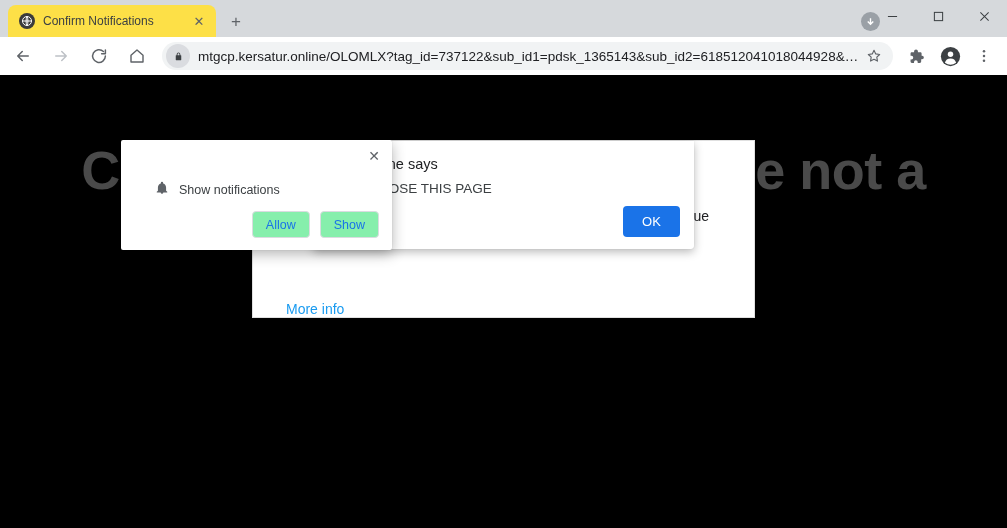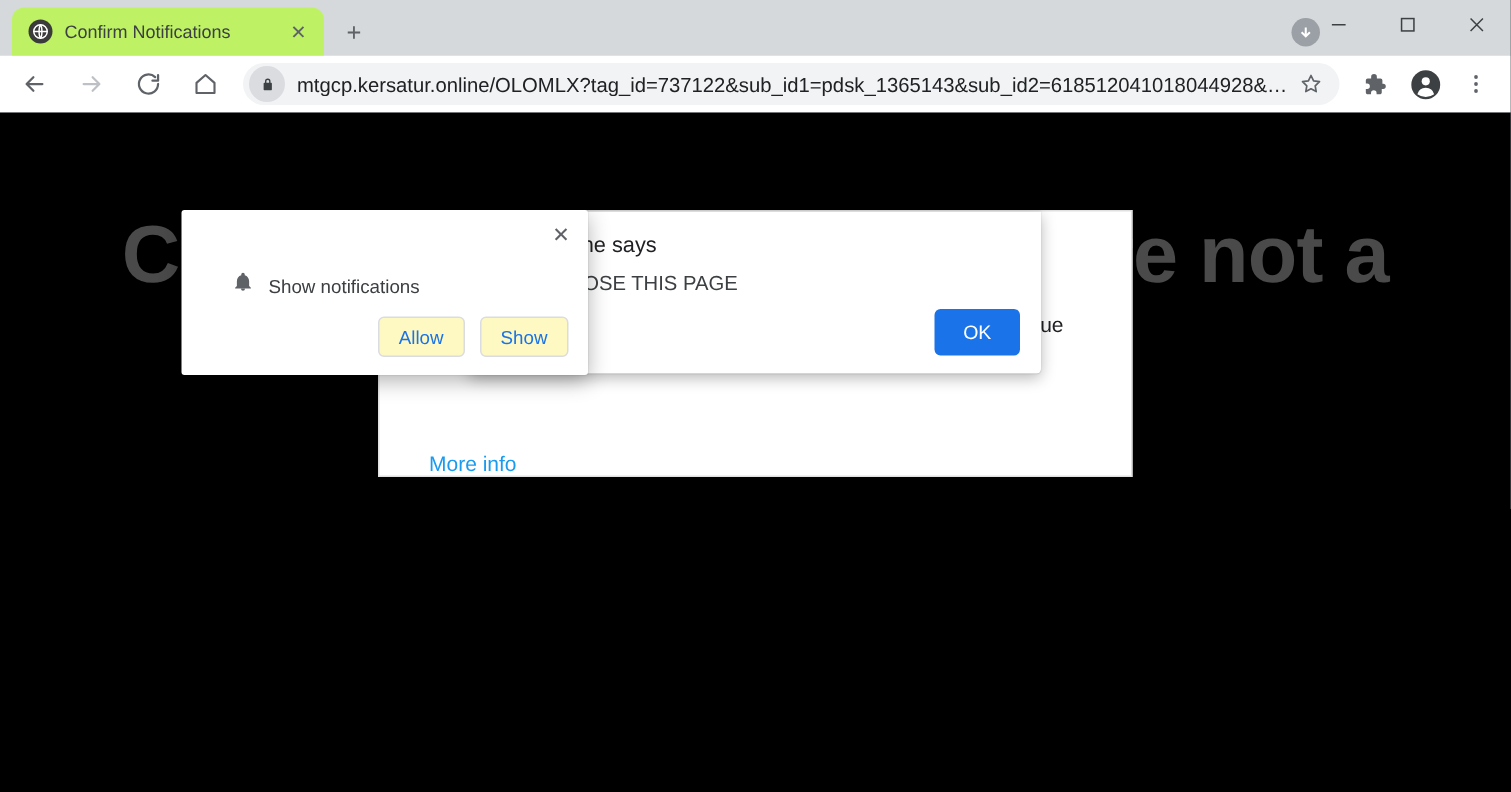--- a/index.html
+++ b/index.html
@@ -28,21 +28,21 @@
     align-items: flex-end;
     padding-left: 8px;
   }
 
   .tab {
     position: relative;
     display: flex;
     align-items: center;
     width: 208px;
     height: 32px;
-    background: #bef264;
+    background: #fde047;
     border-radius: 8px 8px 0 0;
     padding: 0 8px 0 11px;
     gap: 8px;
   }
 
   .tab-favicon {
     width: 16px; height: 16px;
     border-radius: 50%;
     background: #3b3b3b;
     position: relative;
@@ -349,21 +349,21 @@
     right: 13px;
     bottom: 12px;
     display: flex;
     gap: 10px;
   }
 
   .notif-btn {
     min-width: 54px;
     height: 27px;
     padding: 0 13px;
-    background: #fef9c3;
+    background: #86efac;
     border: 1px solid #dadce0;
     border-radius: 4px;
     color: #1a73e8;
     font-family: "Liberation Sans", sans-serif;
     font-size: 12.5px;
     cursor: pointer;
     display: flex;
     align-items: center;
     justify-content: center;
   }

